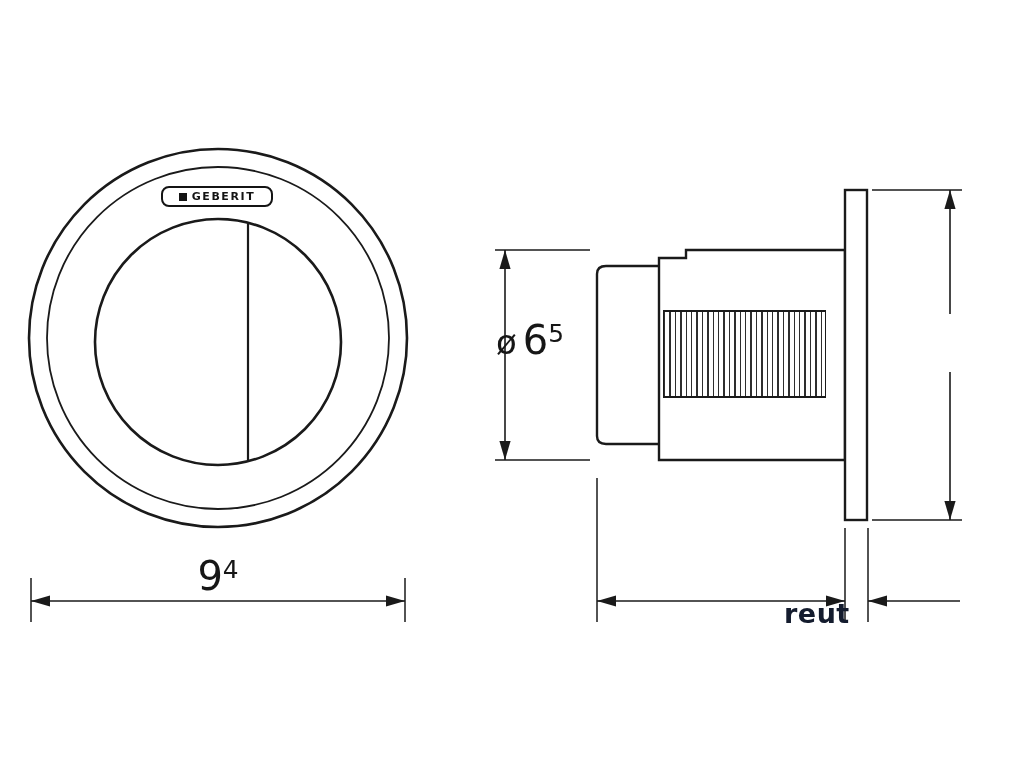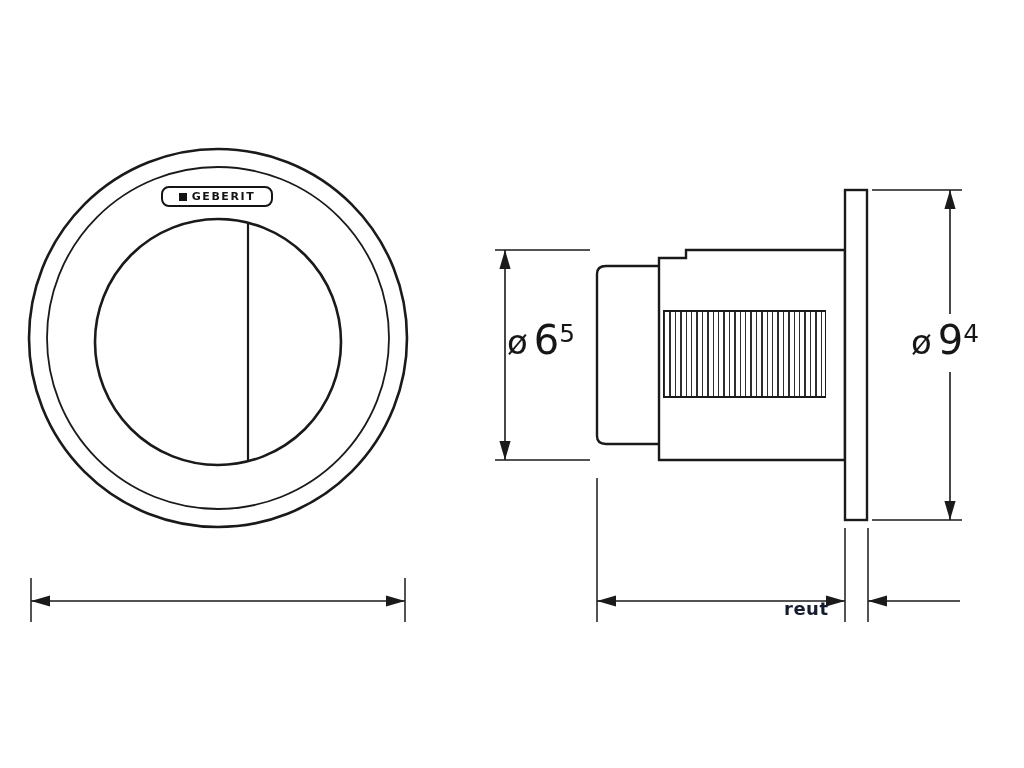--- a/index.html
+++ b/index.html
@@ -54,21 +54,21 @@
   .dim sup{
     font-size:0.62em;
     vertical-align:baseline;
     position:relative;top:-0.5em;
   }
   .dim-center{text-align:center;}
 
   .watermark{
     position:absolute;
     left:784px;top:598px;
-    font-size:18px;font-weight:bold;color:#141c2e;
+    font-size:27px;font-weight:bold;color:#141c2e;
     letter-spacing:0.5px;
   }
 </style>
 </head>
 <body>
 
 <div id="canvas">
 
   <svg id="lineart" width="1024" height="768" viewBox="0 0 1024 768">
 
@@ -128,26 +128,26 @@
     </g>
   </svg>
 
   <div class="ribs"></div>
 
   <div class="logo-box">
     <span class="logo-square"></span>
     <span class="logo-text">GEBERIT</span>
   </div>
 
+  <div class="dim dim-center" style="left:160px;top:556px;width:116px;">
+    <span>9</span><sup>4</sup>
+  </div>
 
-  <div class="dim" style="left:507px;top:320px;">
+  <div class="dim" style="left:496px;top:320px;">
     <span class="prefix">ø</span><span>6</span><sup>5</sup>
   </div>
 
-  <div class="dim dim-center" style="left:890px;top:320px;width:110px;">
-    <span class="prefix">ø</span><span>9</span><sup>4</sup>
-  </div>
 
 
 
   <div class="watermark">reut</div>
 
 </div>
 
 </body></html>

